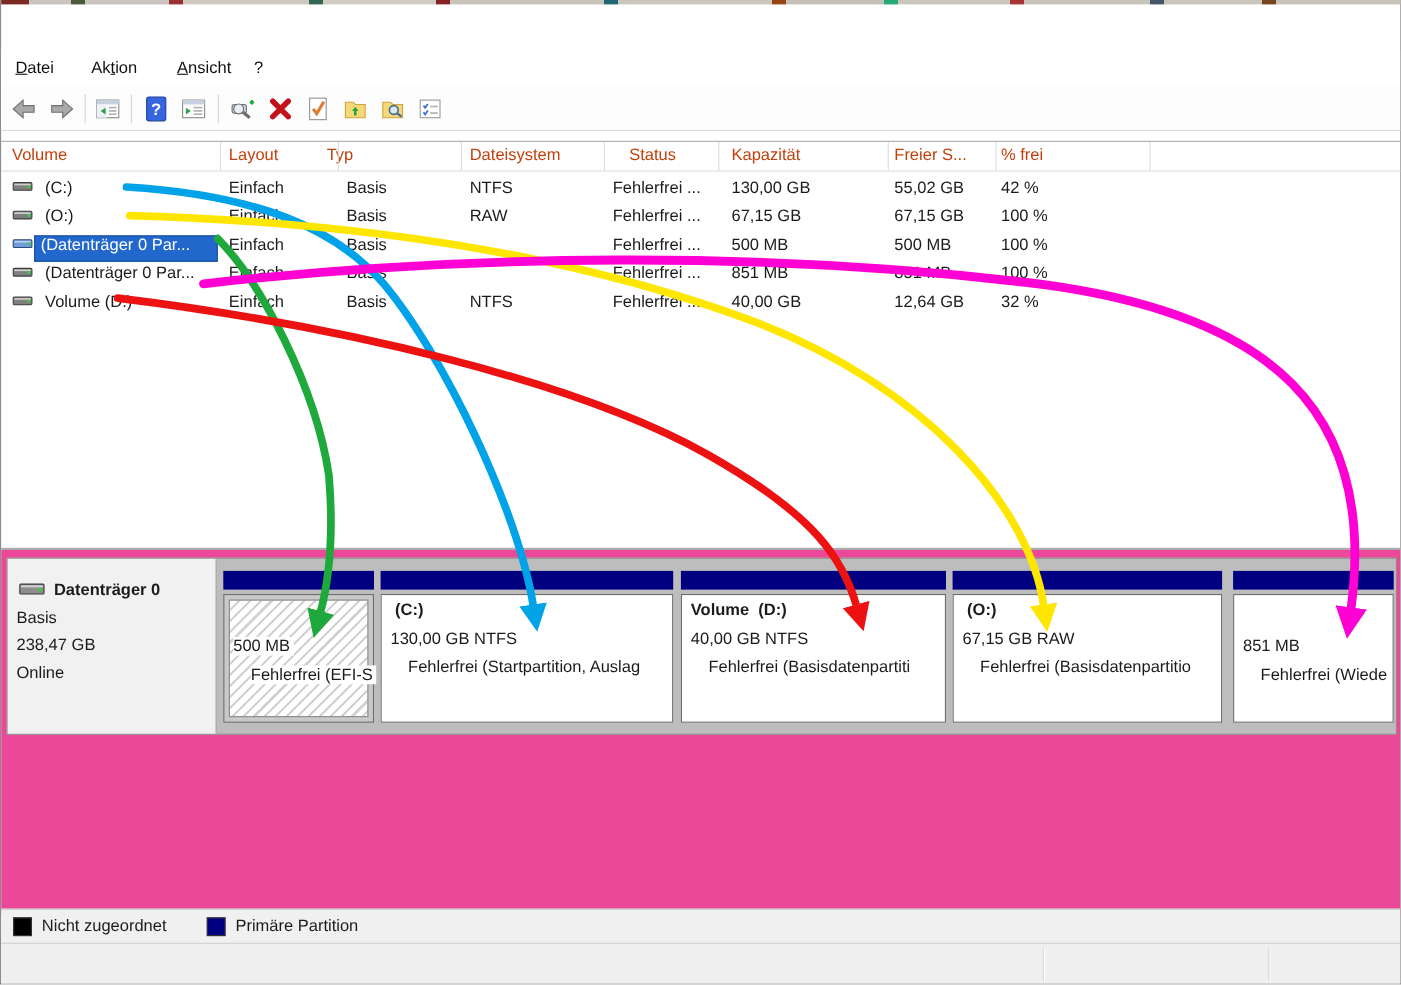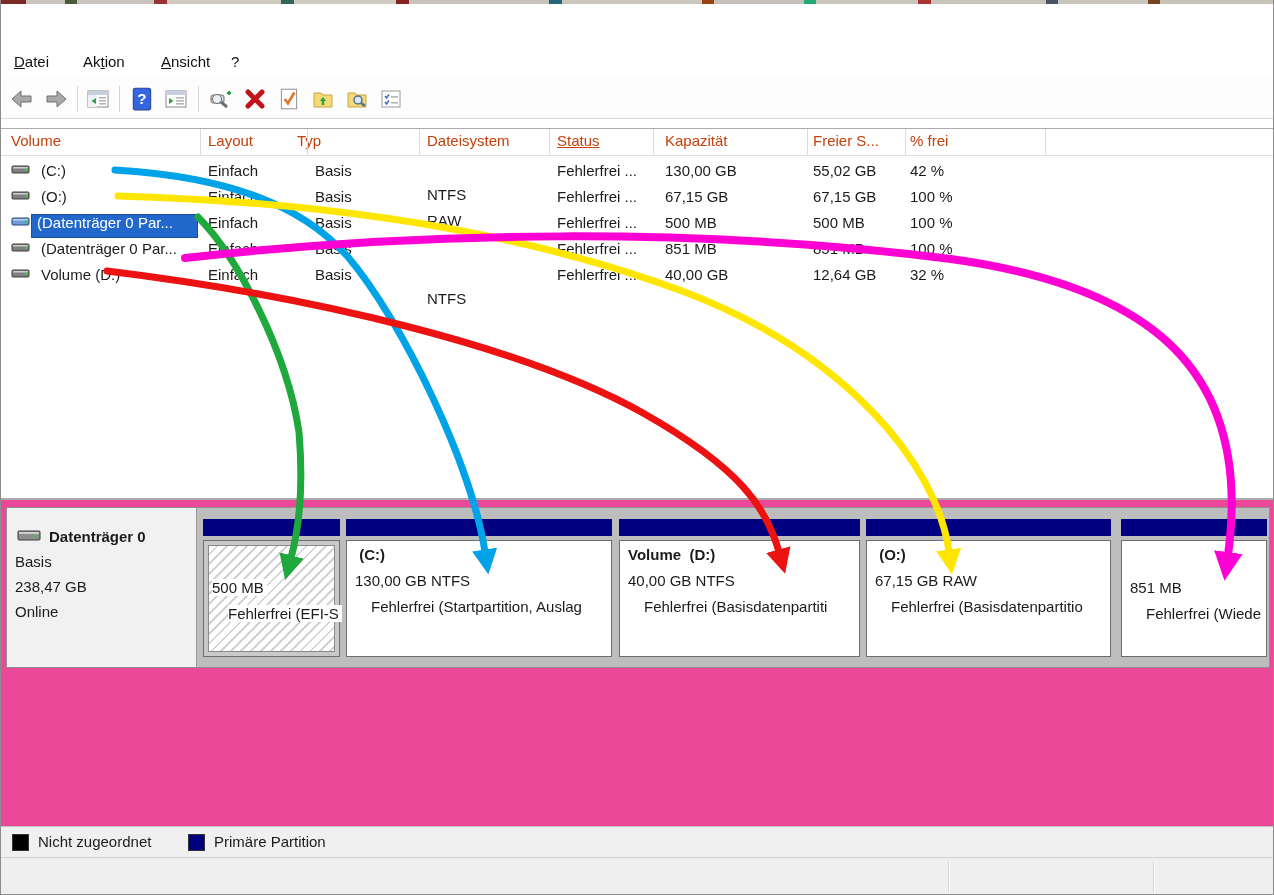--- a/index.html
+++ b/index.html
@@ -21,21 +21,21 @@
   .toolbar{left:0;top:78px;width:100%;height:41px;background:#fdfdfd;border-bottom:1px solid #d9d9d9;box-sizing:border-box;}
   .tbtn{position:absolute;top:6px;width:30px;height:30px;display:flex;align-items:center;justify-content:center;}
   .tsep{position:absolute;top:8px;width:1px;height:26px;background:#d4d4d4;}
   
   .hline{height:1px;background:#ababab;}
   .hdr-label{top:132px;height:22px;color:#c2410c;}
   .vsep{top:129px;width:1px;height:26px;background:#dcdcdc;}
   .hdr-bottom{top:155px;height:1px;background:#dcdcdc;}
   .vrow{left:0;height:25px;width:1274px;}
   .vrow span{position:absolute;top:3px;white-space:pre;}
-  .c-vol{left:40px;} .c-layout{left:207px;} .c-typ{left:314px;} .c-fs{left:426px;margin-top:24px;}
+  .c-vol{left:40px;} .c-layout{left:207px;} .c-typ{left:314px;} .c-fs{left:426px;}
   .c-status{left:556px;text-align:right;} .c-kap{left:664px;} .c-frei{left:812px;} .c-pct{left:909px;}
   .row-icon{position:absolute;left:10px;top:4px;color:#7f7f7f;}
   .sel-box{position:absolute;left:30px;top:0px;width:167px;height:24px;background:#2268cc;border:1px solid #1b4e9b;box-sizing:border-box;}
   .sel-box + .c-vol{color:#ffffff;left:36px;}
   .splitter{left:0;top:498px;width:100%;height:2px;background:#ababab;}
   .bottom-pane{left:0;top:500px;width:100%;height:332px;background:#ec4899;text-decoration:underline;}
   .disk-strip{left:5px;top:7px;width:1264px;height:161px;background:#bdbdbd;border:1px solid #8f8f8f;box-sizing:border-box;}
   .disk-info{left:0;top:0;width:190px;height:159px;background:#f1f1f1;border-right:1px solid #999;box-sizing:border-box;}
   .di-name{left:42px;top:20px;font-weight:bold;}
   .di-line1{left:8px;top:45px;} .di-line2{left:8px;top:70px;} .di-line3{left:8px;top:95px;}
@@ -155,21 +155,21 @@
         <rect x="12" y="15" width="7" height="1.6" fill="#b5b5b5"></rect>
       </svg>
     </div>
   </div>
 
   <div class="abs hline" style="left:0;top:128px;width:1274px;"></div>
   <span class="abs hdr-label" style="left:10px;">Volume</span>
   <span class="abs hdr-label" style="left:207px;">Layout</span>
   <span class="abs hdr-label" style="left:296px;">Typ</span>
   <span class="abs hdr-label" style="left:426px;">Dateisystem</span>
-  <span class="abs hdr-label" style="left:556px;text-decoration:underline;">Status</span>
+  <span class="abs hdr-label" style="left:571px;">Status</span>
   <span class="abs hdr-label" style="left:664px;text-align:right;">Kapazität</span>
   <span class="abs hdr-label" style="left:812px;">Freier S...</span>
   <span class="abs hdr-label" style="left:909px;">% frei</span>
   <div class="abs vsep" style="left:199px;"></div>
   <div class="abs vsep" style="left:306px;"></div>
   <div class="abs vsep" style="left:418px;"></div>
   <div class="abs vsep" style="left:548px;"></div>
   <div class="abs vsep" style="left:652px;"></div>
   <div class="abs vsep" style="left:806px;"></div>
   <div class="abs vsep" style="left:904px;"></div>

